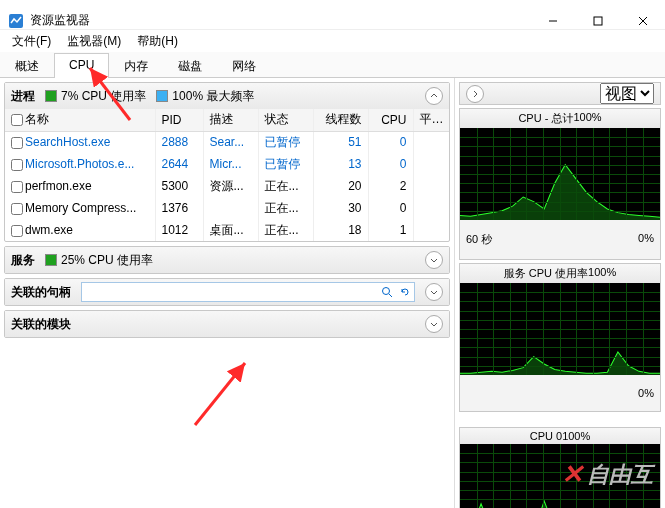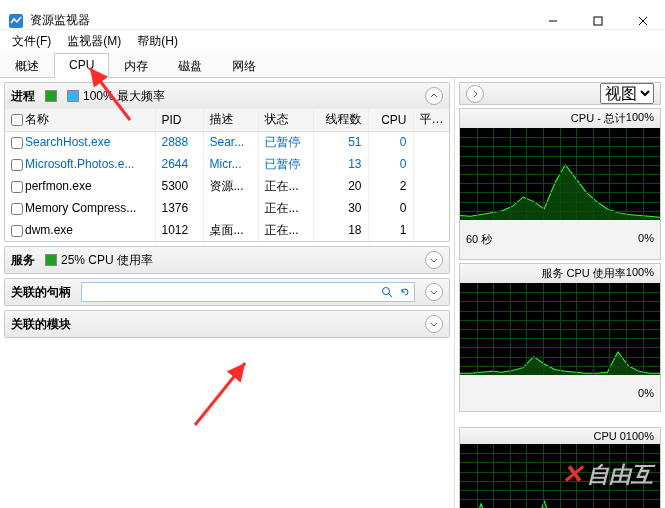--- a/index.html
+++ b/index.html
@@ -37,21 +37,21 @@
   .chk { width: 12px; height: 12px; vertical-align: middle; margin-right: 2px; }
 
   .search-box { flex:1; display:flex; align-items:center; border:1px solid #a5c7e6; background:#fff; height:20px; }
   .search-box input { flex:1; border:none; outline:none; font-size:12px; padding:0 4px; }
   .search-box .sbtn { width:18px; display:flex; align-items:center; justify-content:center; color:#0066cc; }
 
   .right-header { height:26px; display:flex; align-items:center; border:1px solid #c8c8c8; background:linear-gradient(#f7f7f7,#e9e9e9); padding:0 6px; gap:6px; }
   .right-header select { font-size:16px; }
 
   .chart-box { border:1px solid #c8c8c8; }
-  .chart-title { display:flex; justify-content:flex-end; background:linear-gradient(#f7f7f7,#e9e9e9); padding:2px 6px; font-size:11px; }
+  .chart-title { display:flex; justify-content:center; background:linear-gradient(#f7f7f7,#e9e9e9); padding:2px 6px; font-size:11px; }
   .chart-body { background:#000; height:92px; position:relative; overflow:hidden; }
   .grid-line { position:absolute; background:#0a4a0a; }
   .chart-foot { display:flex; justify-content:space-between; padding:12px 6px; font-size:11px; background:#f3f3f3;}
 
   .arrow-red { position:absolute; pointer-events:none; }
 
   .watermark { position:absolute; right:12px; bottom:18px; font-size:22px; font-weight:bold; font-style:italic; color:#bbb; pointer-events:none; display:flex; align-items:center; gap:4px; }
   .watermark .x { color:#d33; font-size:26px; }
 </style>
 </head>
@@ -100,20 +100,21 @@
 </div>
 
 <div class="content">
   <div class="left-pane">
 
     <div class="section">
       <div class="section-header">
         <span>进程</span>
         <span class="legend">
             <span class="swatch" id="sw1" style="background: rgb(31, 160, 31);"></span>
+            <span>7% CPU 使用率</span>
           </span>
         <span class="legend">
             <span class="swatch" id="sw2" style="background: rgb(60, 176, 242);"></span>
             <span>100% 最大频率</span>
           </span>
         <span class="spacer"></span>
         <span class="exp-btn">
             <svg width="10" height="10">
               <path d="M2 6 L5 3 L8 6" fill="none" stroke="#555"></path>
             </svg>

